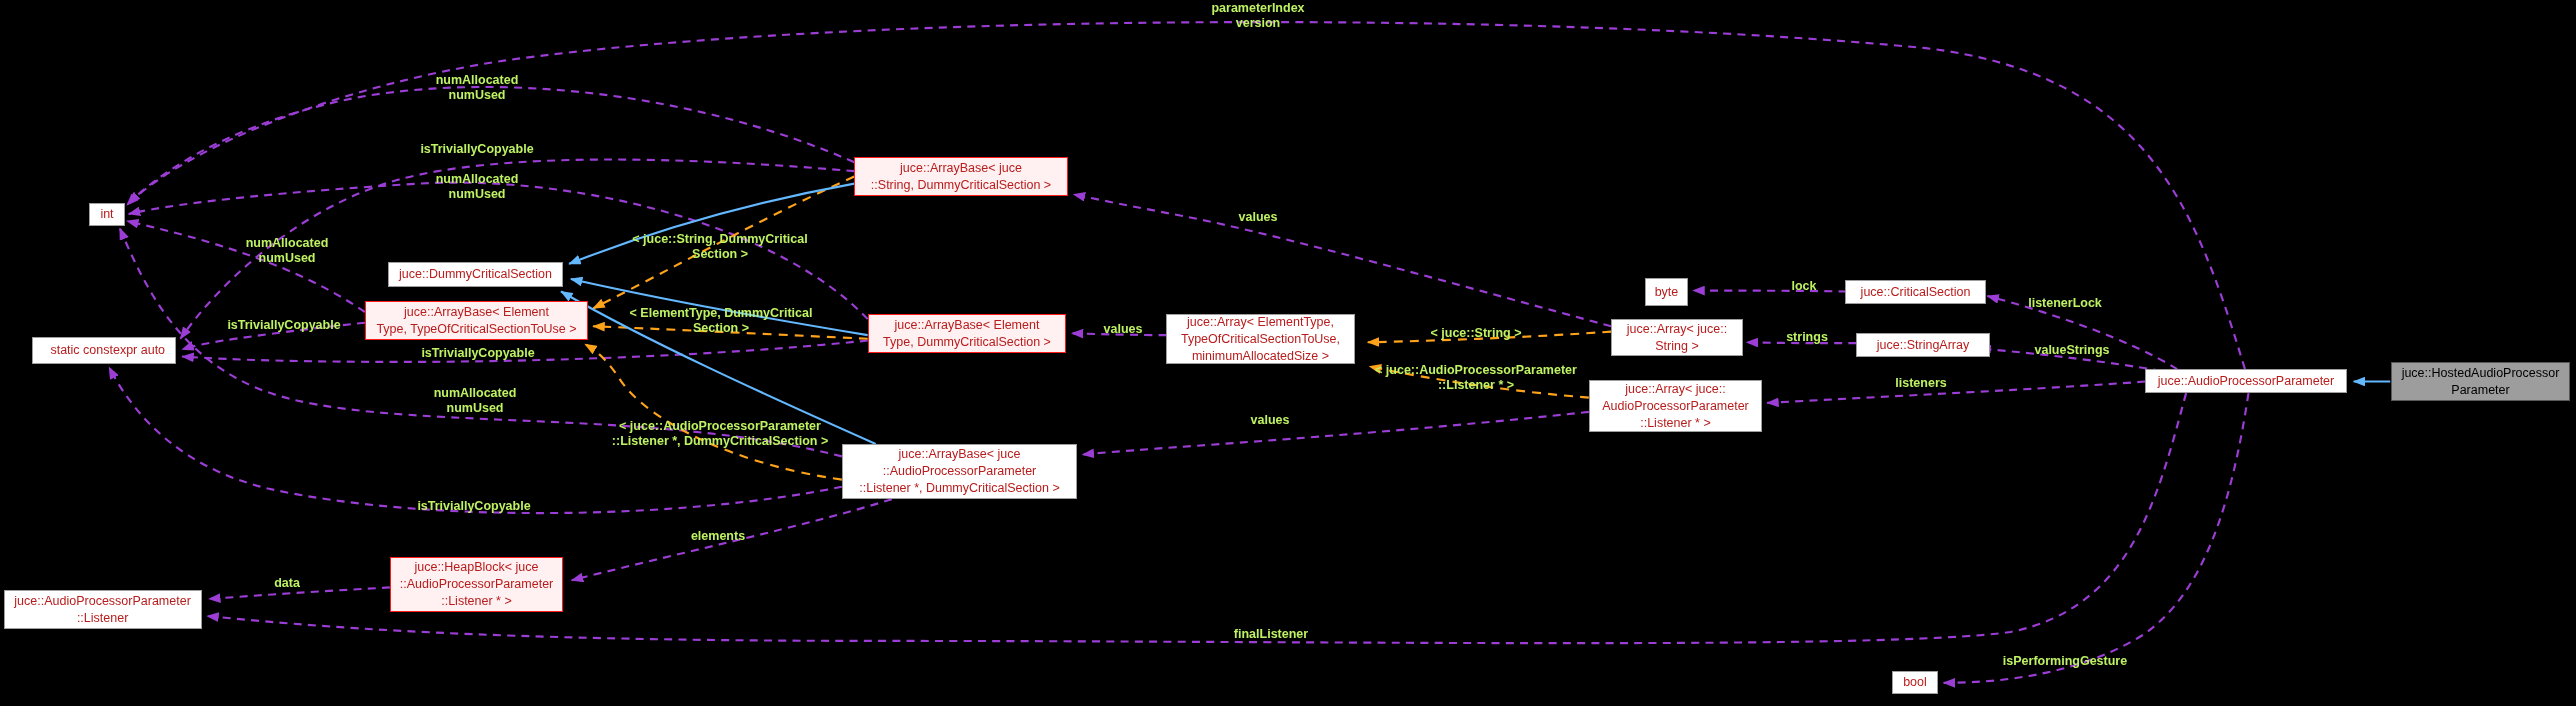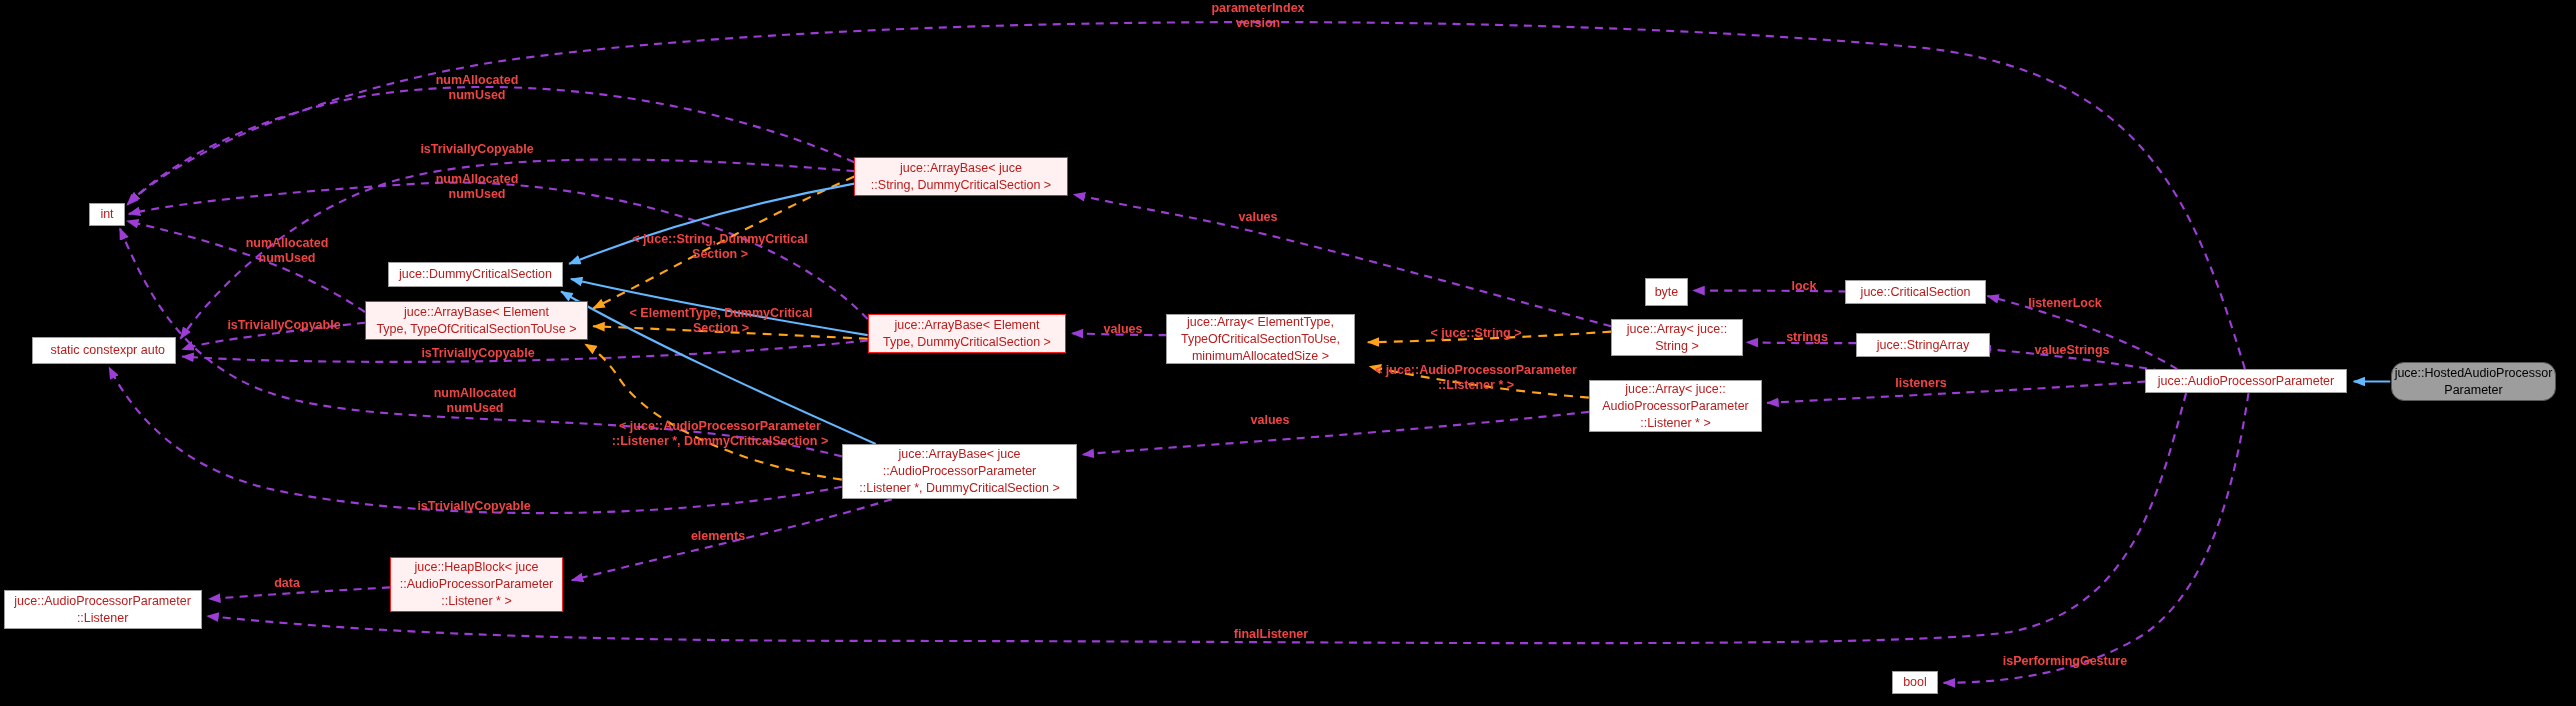--- a/index.html
+++ b/index.html
@@ -7,21 +7,21 @@
           font-family:"Liberation Sans","DejaVu Sans",sans-serif;}
   #edges{position:absolute;left:0;top:0;width:2576px;height:706px;}
   .eu{stroke:#9c3ed6;stroke-width:2.4;fill:none;stroke-dasharray:9 7;}
   .et{stroke:#ffa31a;stroke-width:2.4;fill:none;stroke-dasharray:10 8;}
   .ei{stroke:#63b8ff;stroke-width:2.4;fill:none;}
   .node{position:absolute;box-sizing:border-box;background:#ffffff;border:1.3px solid #9e9e9e;
         color:#b91c1c;font-size:12.5px;line-height:17px;display:flex;align-items:center;
         justify-content:center;text-align:center;white-space:pre-line;padding:0.9px 4.5px;}
   .node.red{background:#fff1f1;border:1.8px solid #ff1a1a;}
   .node.main{background:#9d9d9d;border:1.3px solid #585858;color:#000;}
-  .elabel{position:absolute;transform:translate(-50%,-50%);color:#ef4444;font-size:12.5px;
+  .elabel{position:absolute;transform:translate(-50%,-50%);color:#bef264;font-size:12.5px;
           font-weight:bold;line-height:15px;text-align:center;white-space:pre-line;}
 </style>
 </head>
 <body>
 
 <div id="canvas">
 
   <svg id="edges" viewBox="0 0 2889 792">
     <defs>
       <marker id="m-p" markerWidth="15" markerHeight="11" refX="13" refY="5.5" orient="auto" markerUnits="userSpaceOnUse">
@@ -91,21 +91,21 @@
 minimumAllocatedSize &gt;</div>
   <div class="node" style="left:1645px;top:278px;width:43px;height:28px;">byte</div>
   <div class="node" style="left:1611px;top:319px;width:132px;height:37px;">juce::Array&lt; juce::
 String &gt;</div>
   <div class="node" style="left:1589px;top:380px;width:173px;height:52px;">juce::Array&lt; juce::
 AudioProcessorParameter
 ::Listener * &gt;</div>
   <div class="node" style="left:1845px;top:280px;width:141px;height:24px;">juce::CriticalSection</div>
   <div class="node" style="left:1856px;top:333px;width:134px;height:24px;">juce::StringArray</div>
   <div class="node" style="left:2145px;top:369px;width:202px;height:24px;">juce::AudioProcessorParameter</div>
-  <div class="node main" style="left:2391px;top:362px;width:165px;height:39px;border-radius:13px;">juce::HostedAudioProcessor
+  <div class="node main" style="left:2391px;top:362px;width:179px;height:39px;">juce::HostedAudioProcessor
 Parameter</div>
   <div class="node" style="left:1892px;top:671px;width:46px;height:23px;">bool</div>
 
   <div class="elabel" style="left:1258px;top:16px;">parameterIndex
 version</div>
   <div class="elabel" style="left:477px;top:88px;">numAllocated
 numUsed</div>
   <div class="elabel" style="left:477px;top:149px;">isTriviallyCopyable</div>
   <div class="elabel" style="left:477px;top:187px;">numAllocated
 numUsed</div>

